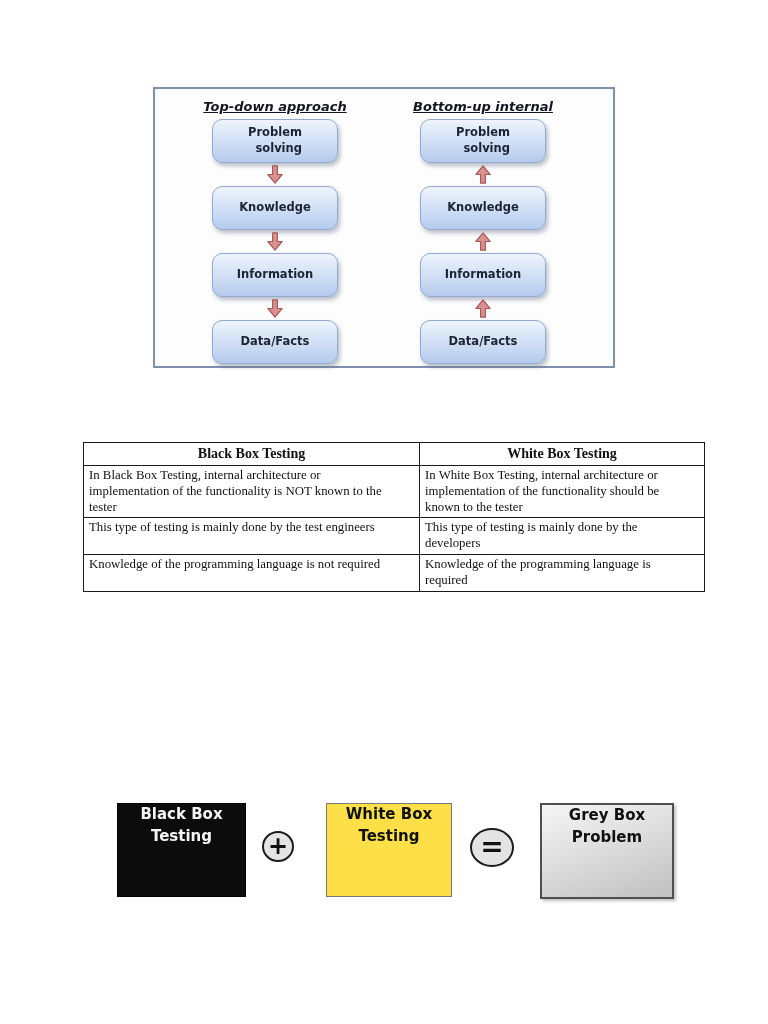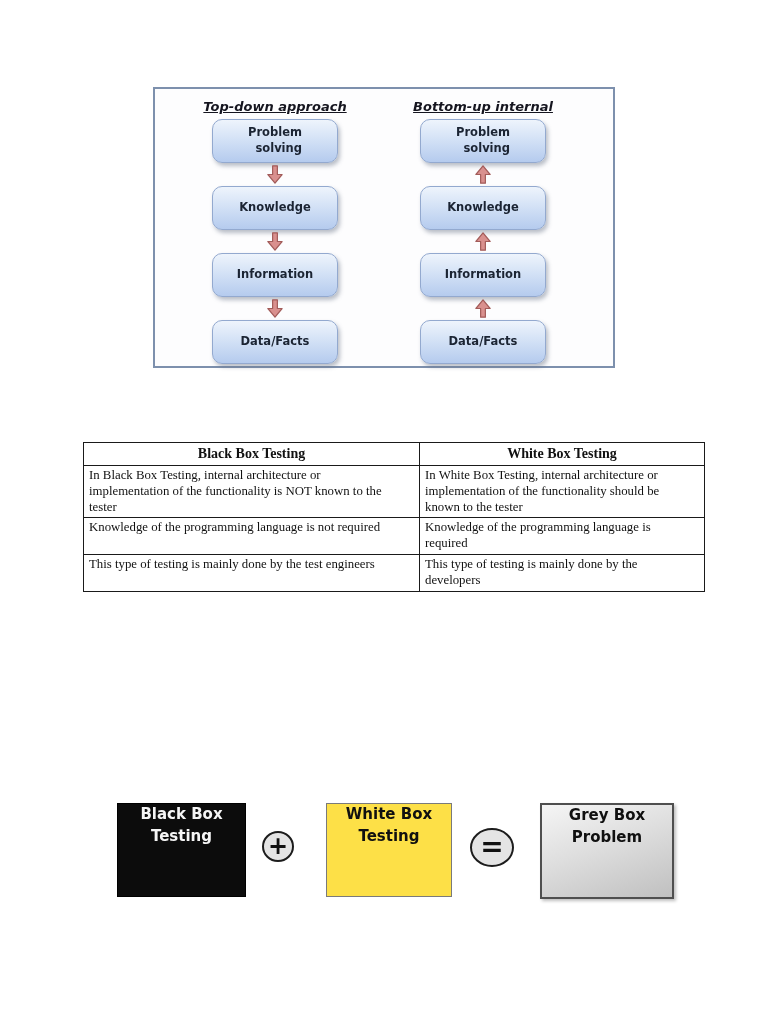--- a/index.html
+++ b/index.html
@@ -128,26 +128,26 @@
         <th class="col-left">Black Box Testing</th>
         <th class="col-right">White Box Testing</th>
       </tr>
     </thead>
     <tbody>
       <tr class="row-tall">
         <td>In Black Box Testing, internal architecture or implementation of the functionality is NOT known to the tester</td>
         <td>In White Box Testing, internal architecture or implementation of the functionality should be known to the tester</td>
       </tr>
       <tr class="row-short">
+        <td>This type of testing is mainly done by the test engineers</td>
+        <td>This type of testing is mainly done by the developers</td>
+      </tr>
+      <tr class="row-short">
         <td>Knowledge of the programming language is not required</td>
         <td>Knowledge of the programming language is required</td>
-      </tr>
-      <tr class="row-short">
-        <td>This type of testing is mainly done by the test engineers</td>
-        <td>This type of testing is mainly done by the developers</td>
       </tr>
     </tbody>
   </table>
 
   <div>
     <div class="eq-box eq-black">
       <span class="eq-label">Black Box
 Testing</span>
     </div>
     <div class="eq-op eq-plus">

